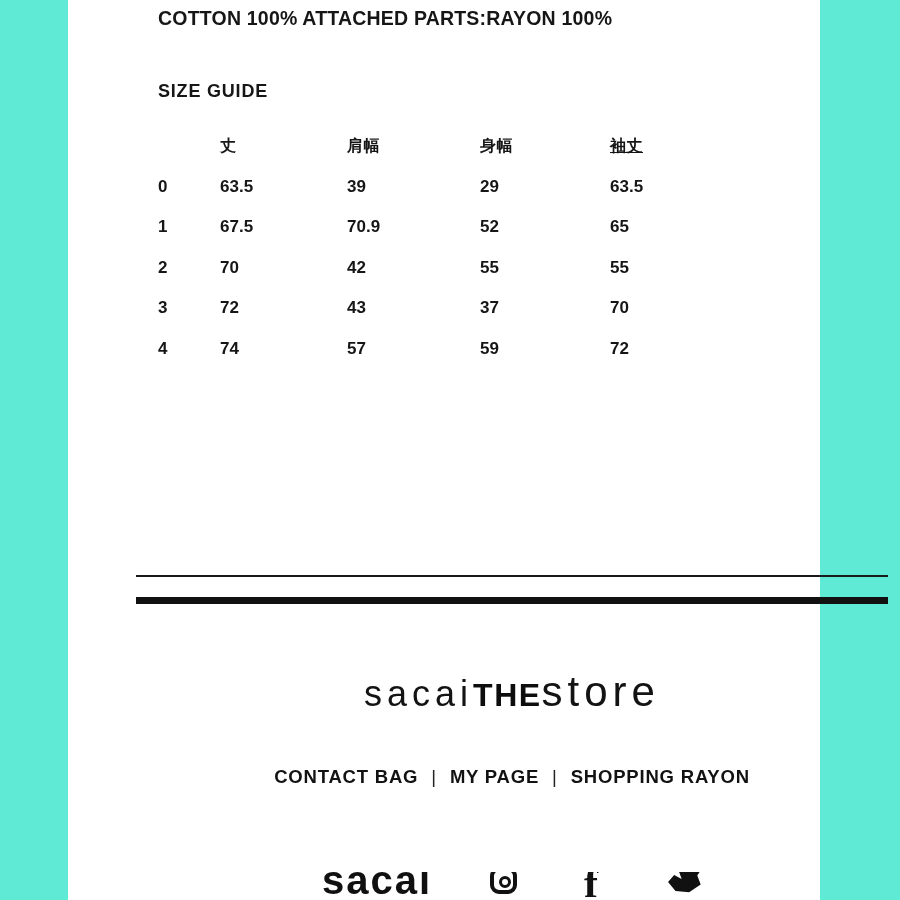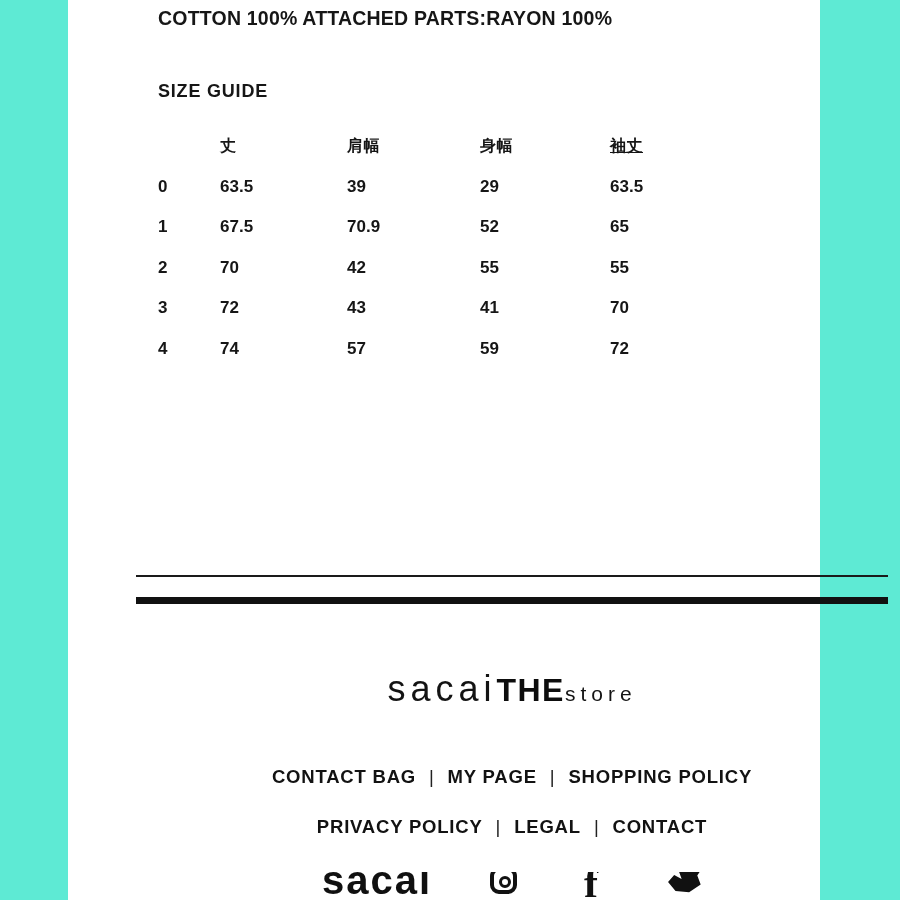--- a/index.html
+++ b/index.html
@@ -104,21 +104,21 @@
     letter-spacing: 5px;
     color: #131313;
   }
   .brand .b-bold {
     font-size: 32px;
     font-weight: bold;
     letter-spacing: 1.5px;
     color: #0d0d0d;
   }
   .brand .b-store {
-    font-size: 21px;
+    font-size: 42px;
     font-weight: 500;
     letter-spacing: 5px;
     color: #131313;
   }
 
   .footer-nav {
     position: absolute;
     left: 68px;
     width: 752px;
     text-align: center;
@@ -243,47 +243,44 @@
           <td>2</td>
           <td>70</td>
           <td>42</td>
           <td>55</td>
           <td>55</td>
         </tr>
         <tr>
           <td>3</td>
           <td>72</td>
           <td>43</td>
-          <td>41</td>
+          <td>37</td>
           <td>70</td>
         </tr>
         <tr>
           <td>4</td>
           <td>74</td>
           <td>57</td>
           <td>59</td>
           <td>72</td>
         </tr>
       </tbody>
     </table>
 
     <div class="rule-thin"></div>
     <div class="rule-thick"></div>
 
     <div class="brand">
       <span class="b-light">sacai</span><span class="b-bold">THE</span><span class="b-store">store</span>
     </div>
 
     <div class="footer-nav row1">
-      <a href="#">CONTACT BAG</a><span class="sep">|</span><a href="#">MY PAGE</a><span class="sep">|</span><a href="#">SHOPPING POLICY</a>
+      <a href="#">CONTACT BAG</a><span class="sep">|</span><a href="#">MY PAGE</a><span class="sep">|</span><a href="#">SHOPPING RAYON</a>
     </div>
 
-    <div class="footer-nav row2">
-      <a href="#">PRIVACY POLICY</a><span class="sep">|</span><a href="#">LEGAL</a><span class="sep">|</span><a href="#">CONTACT</a>
-    </div>
 
     <div class="bottom-strip">
       <div class="bottom-row">
         <span class="bottom-logo">sacai</span>
         <span class="sicon">
           <span class="ig-frame"></span>
           <span class="ig-dot"></span>
         </span>
         <span class="sicon">
           <span class="fb-glyph">f</span>

